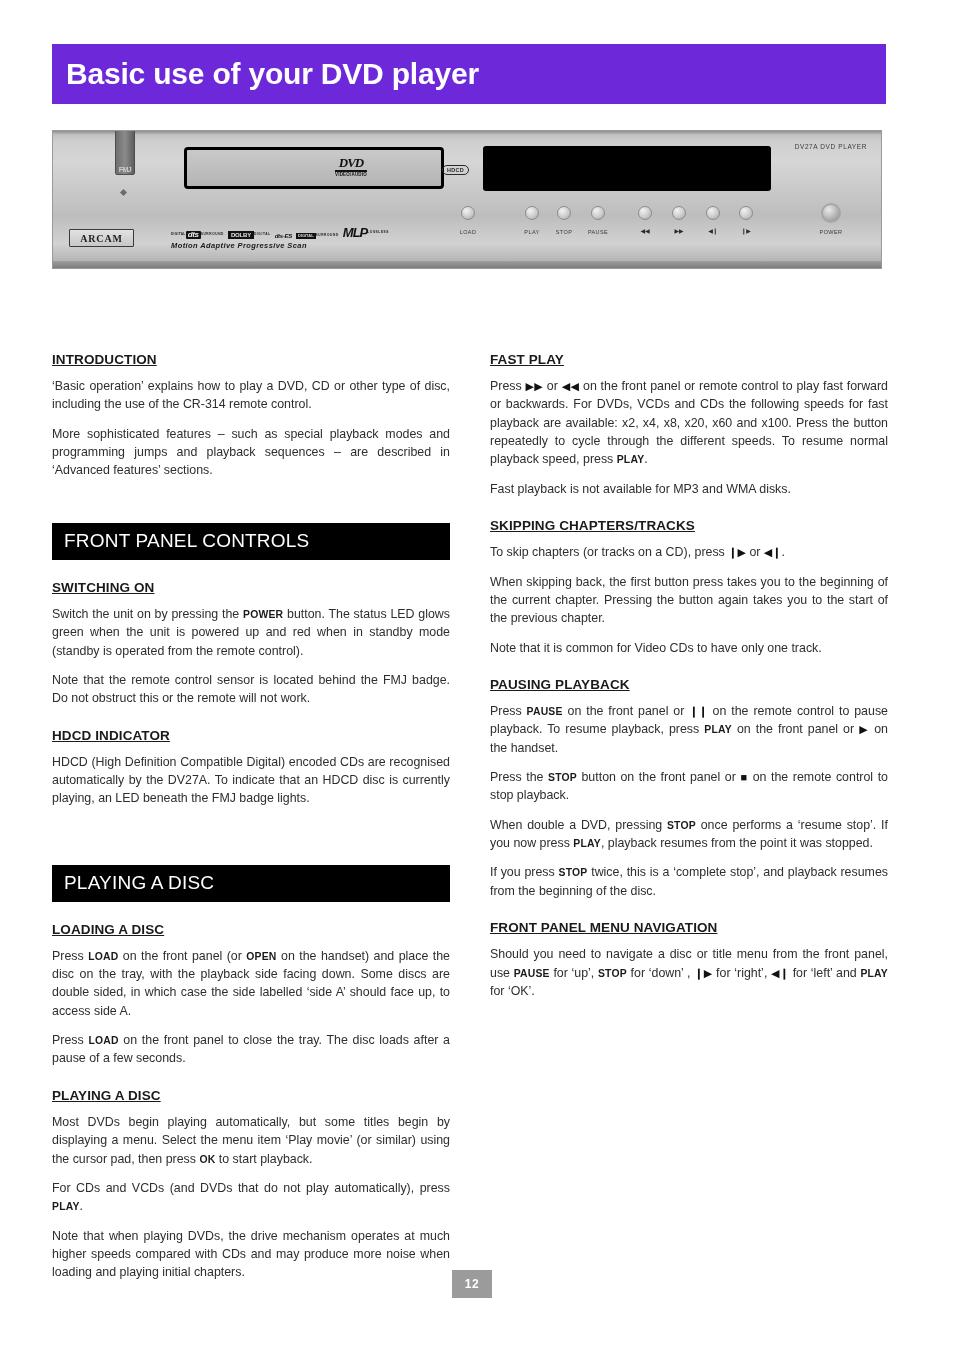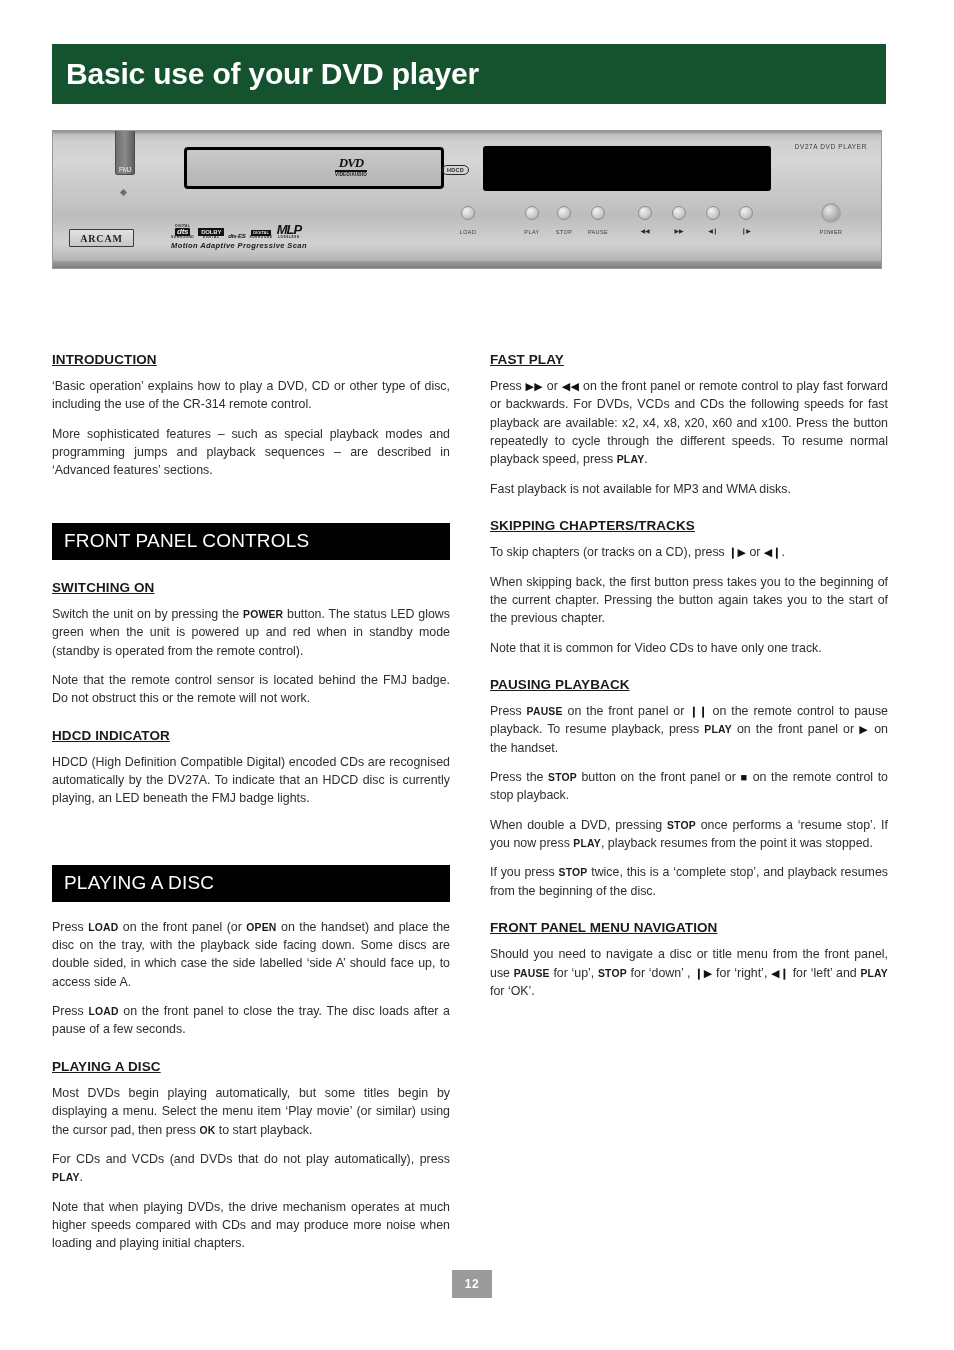--- a/index.html
+++ b/index.html
@@ -14,21 +14,21 @@
     overflow: hidden;
   }
 
   
   .title-bar {
     position: absolute;
     left: 52px;
     top: 44px;
     width: 834px;
     height: 60px;
-    background: #14532d;
+    background: #6d28d9;
     display: flex;
     align-items: center;
   }
   .title-bar h1 {
     color: #ffffff;
     font-size: 30px;
     font-weight: bold;
     letter-spacing: -0.2px;
     padding-left: 14px;
     font-family: "Liberation Sans", sans-serif;
@@ -154,21 +154,21 @@
 
   
   .format-logos {
     position: absolute;
     left: 118px; top: 92px;
     display: flex;
     align-items: flex-end;
     gap: 4px;
     height: 16px;
   }
-  .fl { display: flex; flex-direction: column; align-items: center; line-height: 1; }
+  .fl { display: flex; flex-direction: row; align-items: center; line-height: 1; }
   .fl-top { font-size: 3.2px; font-weight: bold; letter-spacing: 0.3px; color: #1a1a1a; }
   .fl-bot { font-size: 3.2px; font-weight: bold; letter-spacing: 0.6px; color: #1a1a1a; }
   .fl-box {
     background: #111; color: #e8e8e8;
     font-size: 8px; font-weight: bold; font-style: italic;
     padding: 0 2px; border-radius: 1px; letter-spacing: -0.3px;
   }
   .fl-dolby {
     background: #111; color: #e8e8e8;
     font-size: 6px; font-weight: bold;
@@ -397,20 +397,21 @@
     <p><span>Switch the unit on by pressing the </span><span class="sc">POWER</span><span> button. The status LED glows green when the unit is powered up and red when in standby mode (standby is operated from the remote control).</span></p>
     <p>Note that the remote control sensor is located behind the FMJ badge. Do not obstruct this or the remote will not work.</p>
 
     <h3>HDCD INDICATOR</h3>
     <p>HDCD (High Definition Compatible Digital) encoded CDs are recognised automatically by the DV27A. To indicate that an HDCD disc is currently playing, an LED beneath the FMJ badge lights.</p>
 
     <div class="spacer-lg"></div>
 
     <h2 class="black-bar">PLAYING A DISC</h2>
 
+    <h3>LOADING A DISC</h3>
     <p><span>Press </span><span class="sc">LOAD</span><span> on the front panel (or </span><span class="sc">OPEN</span><span> on the handset) and place the disc on the tray, with the playback side facing down. Some discs are double sided, in which case the side labelled ‘side A’ should face up, to access side A.</span></p>
     <p><span>Press </span><span class="sc">LOAD</span><span> on the front panel to close the tray. The disc loads after a pause of a few seconds.</span></p>
 
     <h3>PLAYING A DISC</h3>
     <p><span>Most DVDs begin playing automatically, but some titles begin by displaying a menu. Select the menu item ‘Play movie’ (or similar) using the cursor pad, then press </span><span class="sc">OK</span><span> to start playback.</span></p>
     <p><span>For CDs and VCDs (and DVDs that do not play automatically), press </span><span class="sc">PLAY</span><span>.</span></p>
     <p>Note that when playing DVDs, the drive mechanism operates at much higher speeds compared with CDs and may produce more noise when loading and playing initial chapters.</p>
   </div>
 
   <div class="col">

